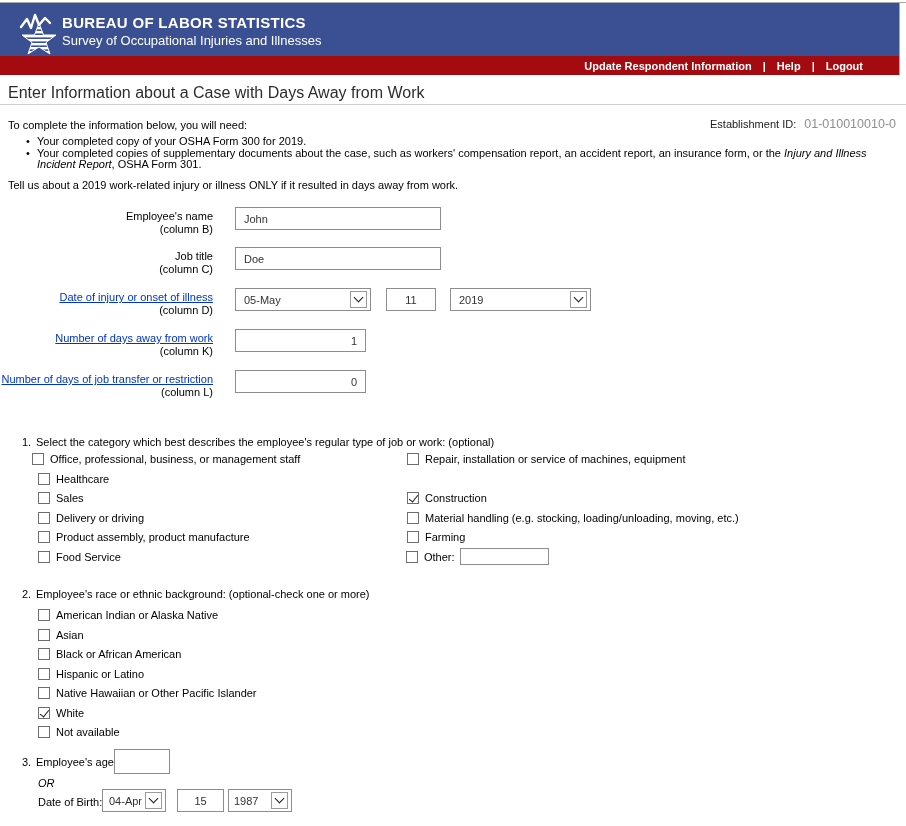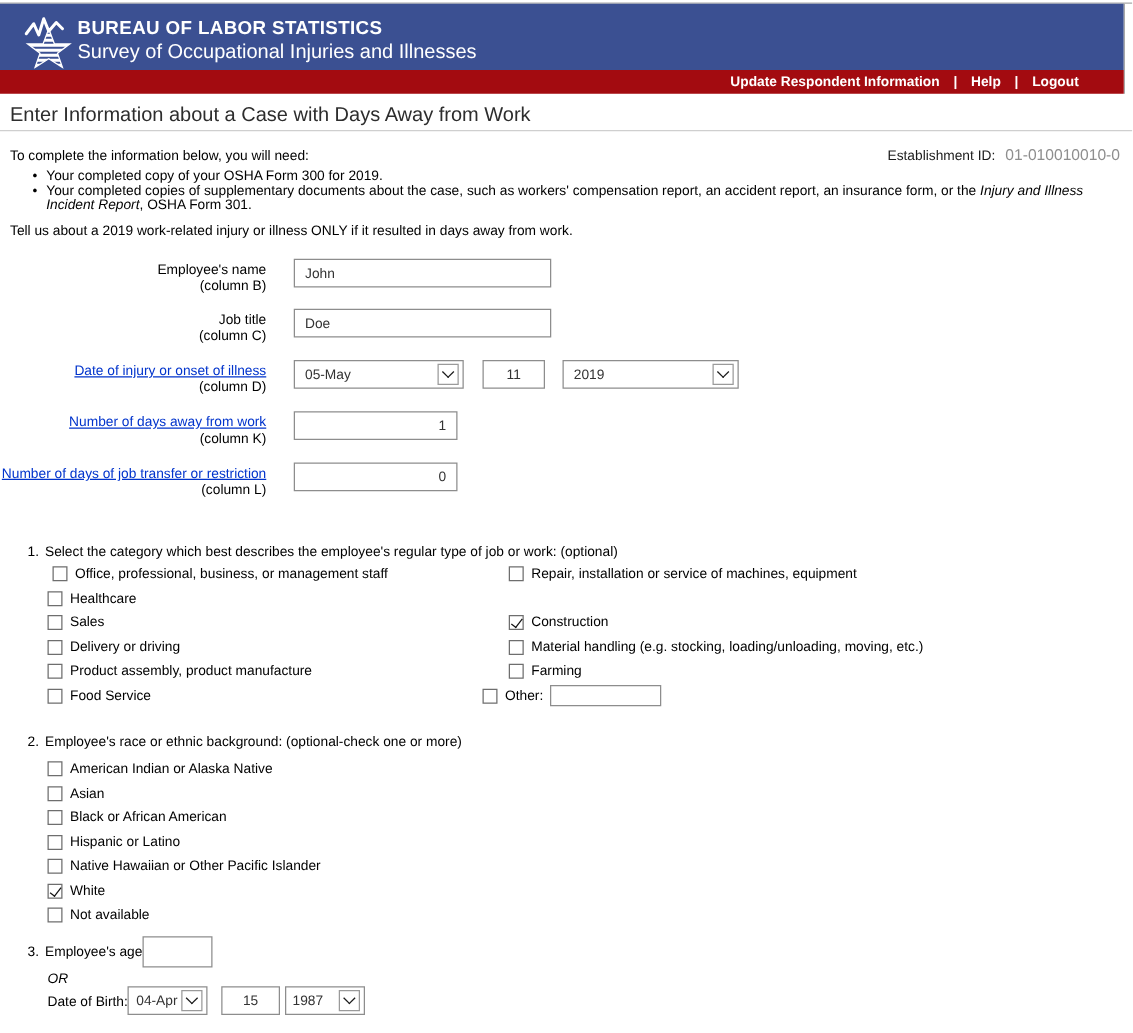--- a/index.html
+++ b/index.html
@@ -8,21 +8,21 @@
   #page { position:relative; width:906px; height:826px; background:#fff; overflow:hidden; }
 
   
   .topline   { position:absolute; left:0; top:2px; width:906px; height:1px; background:#a8a8a8; }
   .bluebar   { position:absolute; left:0; top:3px; width:899px; height:53px; background:var(--header-blue,#3b5092); }
   .rightline { position:absolute; left:899px; top:3px; width:1px; height:72px; background:#a8a8a8; }
   .redbar    { position:absolute; left:0; top:56px; width:899px; height:19px; background:var(--header-red,#a30b10);
                display:flex; align-items:center; justify-content:flex-end; padding-right:36px; }
   .logo      { position:absolute; left:18px; top:8px; }
   .agency    { position:absolute; left:62px; top:11px; color:#fff; font-size:15px; font-weight:bold; letter-spacing:.3px; }
-  .subtitle  { position:absolute; left:62px; top:30px; color:#fff; font-size:16px; }
+  .subtitle  { position:absolute; left:62px; top:30px; color:#fff; font-size:13px; }
   .navlink   { color:#fff; font-size:11px; font-weight:bold; text-decoration:none; cursor:pointer; }
   .navsep    { color:#fff; margin:0 11px; font-weight:bold; }
 
   
   .page-title { position:absolute; left:8px; top:84px; font-size:16px; color:#2d2d2d; }
   .titlerule  { position:absolute; left:0; top:104px; width:906px; height:1px; background:#cfcfcf; }
   .intro      { position:absolute; left:8px; top:119px; }
   .estab      { position:absolute; right:10px; top:117px; white-space:nowrap; }
   .estab .lbl { font-size:11px; color:#1a1a1a; }
   .estab .val { font-size:12.5px; color:#8e8e8e; margin-left:5px; }
@@ -136,21 +136,21 @@
   <div class="flabel" style="top:370px;">
     <div><a class="blue-link">Number of days of job transfer or restriction</a></div>
     <div class="col-sub">(column L)</div>
   </div>
   <input class="tbox right" style="left: 235px; top: 370px; width: 131px;" type="text" value="0">
 
   <div class="qhead" style="top:436px;">
     <span class="qnum">1.</span><span>Select the category which best describes the employee's regular type of job or work: (optional)</span>
   </div>
 
-  <div class="cb-row" style="left:42px; top:451px;">
+  <div class="cb-row" style="left:32px; top:451px;">
     <span class="cb"></span>
     <span>Office, professional, business, or management staff</span>
   </div>
   <div class="cb-row" style="left:38px; top:471px;">
     <span class="cb"></span>
     <span>Healthcare</span>
   </div>
   <div class="cb-row" style="left:38px; top:490px;">
     <span class="cb"></span>
     <span>Sales</span>
@@ -177,21 +177,21 @@
     <span>Construction</span>
   </div>
   <div class="cb-row" style="left:407px; top:510px;">
     <span class="cb"></span>
     <span>Material handling (e.g. stocking, loading/unloading, moving, etc.)</span>
   </div>
   <div class="cb-row" style="left:407px; top:529px;">
     <span class="cb"></span>
     <span>Farming</span>
   </div>
-  <div class="cb-row" style="left:386px; top:549px;">
+  <div class="cb-row" style="left:406px; top:549px;">
     <span class="cb"></span>
     <span>Other:</span>
     <input class="other-input" type="text" value="" style="">
   </div>
 
   <div class="qhead" style="top:588px;">
     <span class="qnum">2.</span><span>Employee's race or ethnic background: (optional-check one or more)</span>
   </div>
   <div class="cb-row" style="left:38px; top:607px;">
     <span class="cb"></span>

